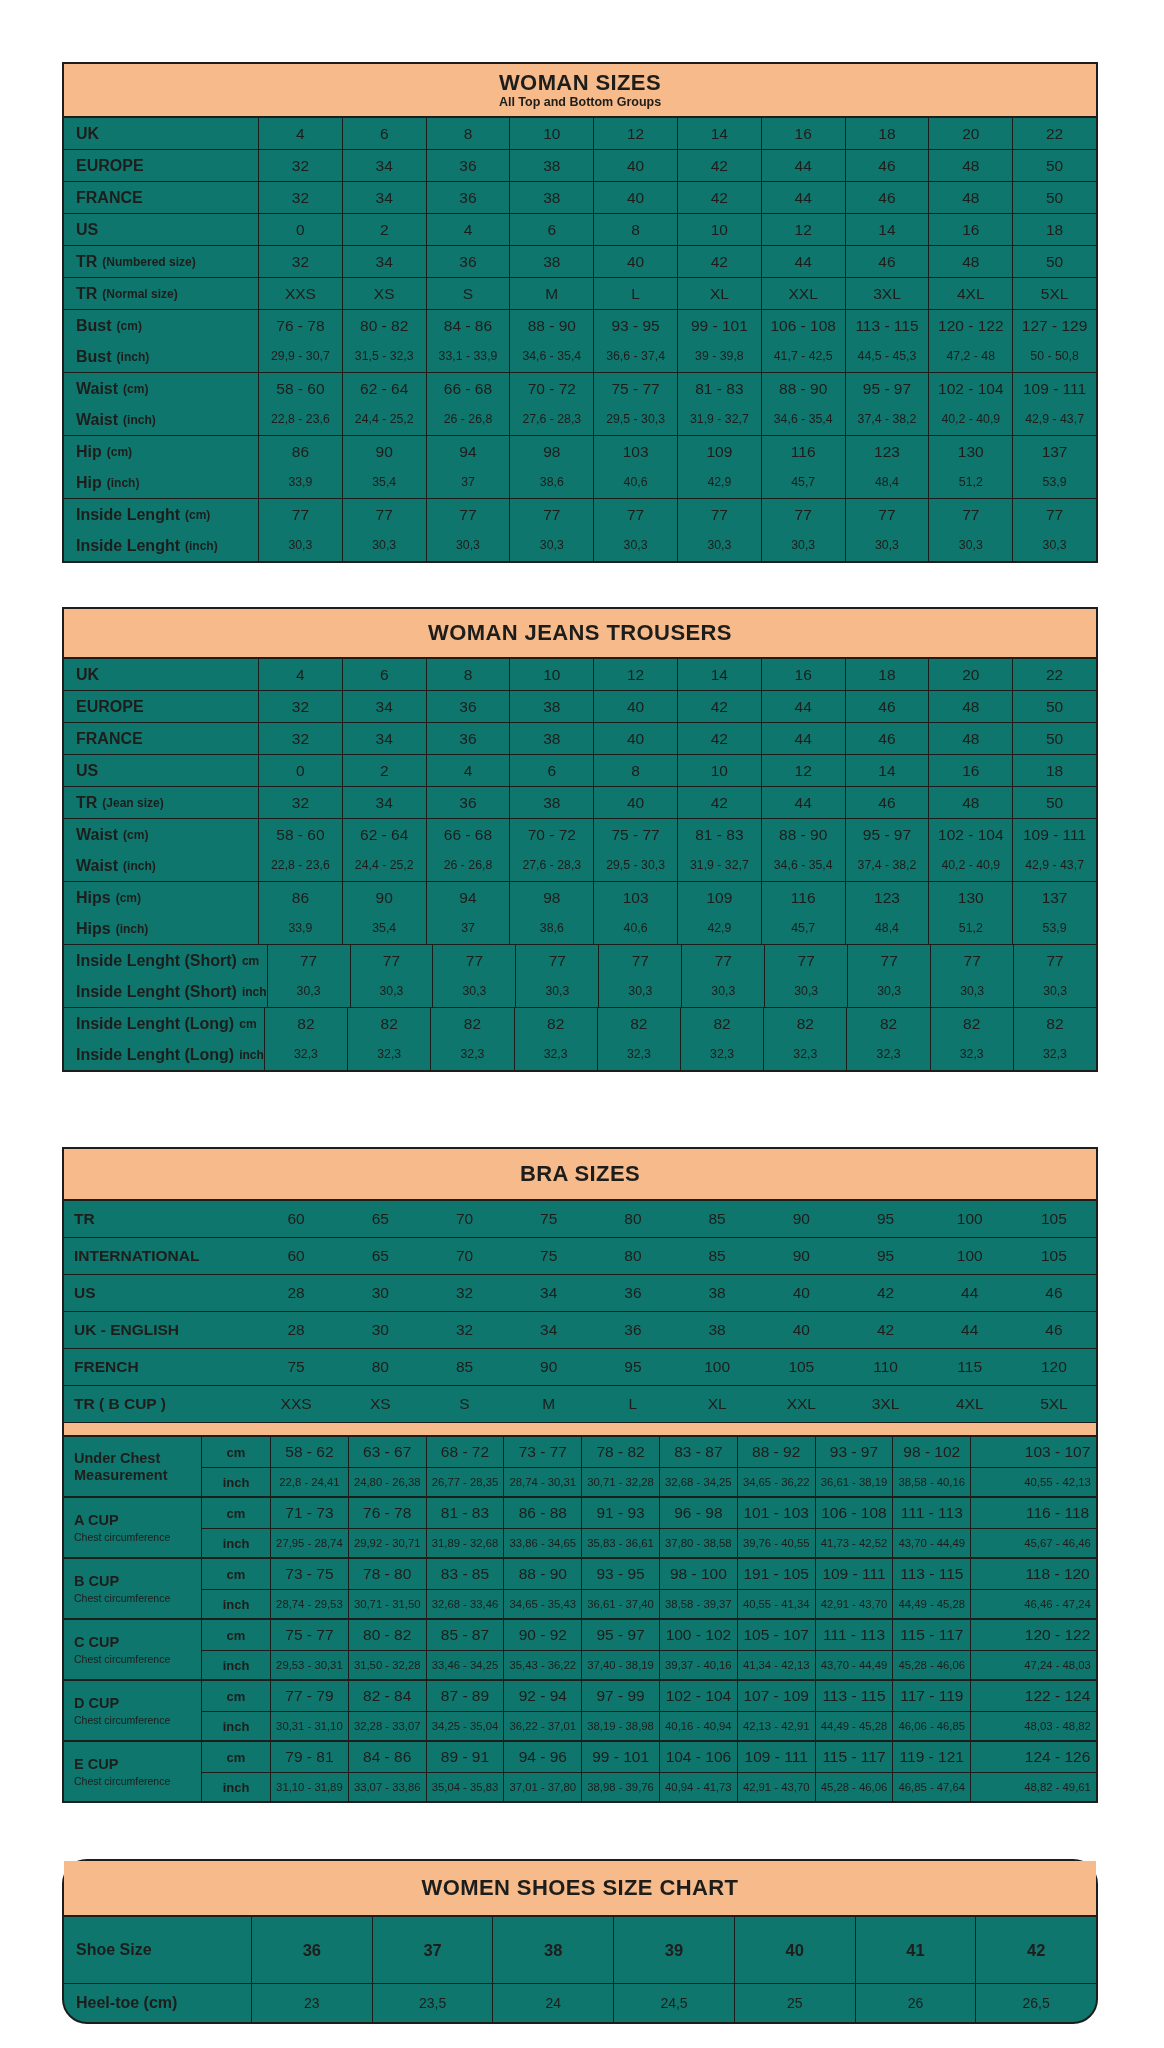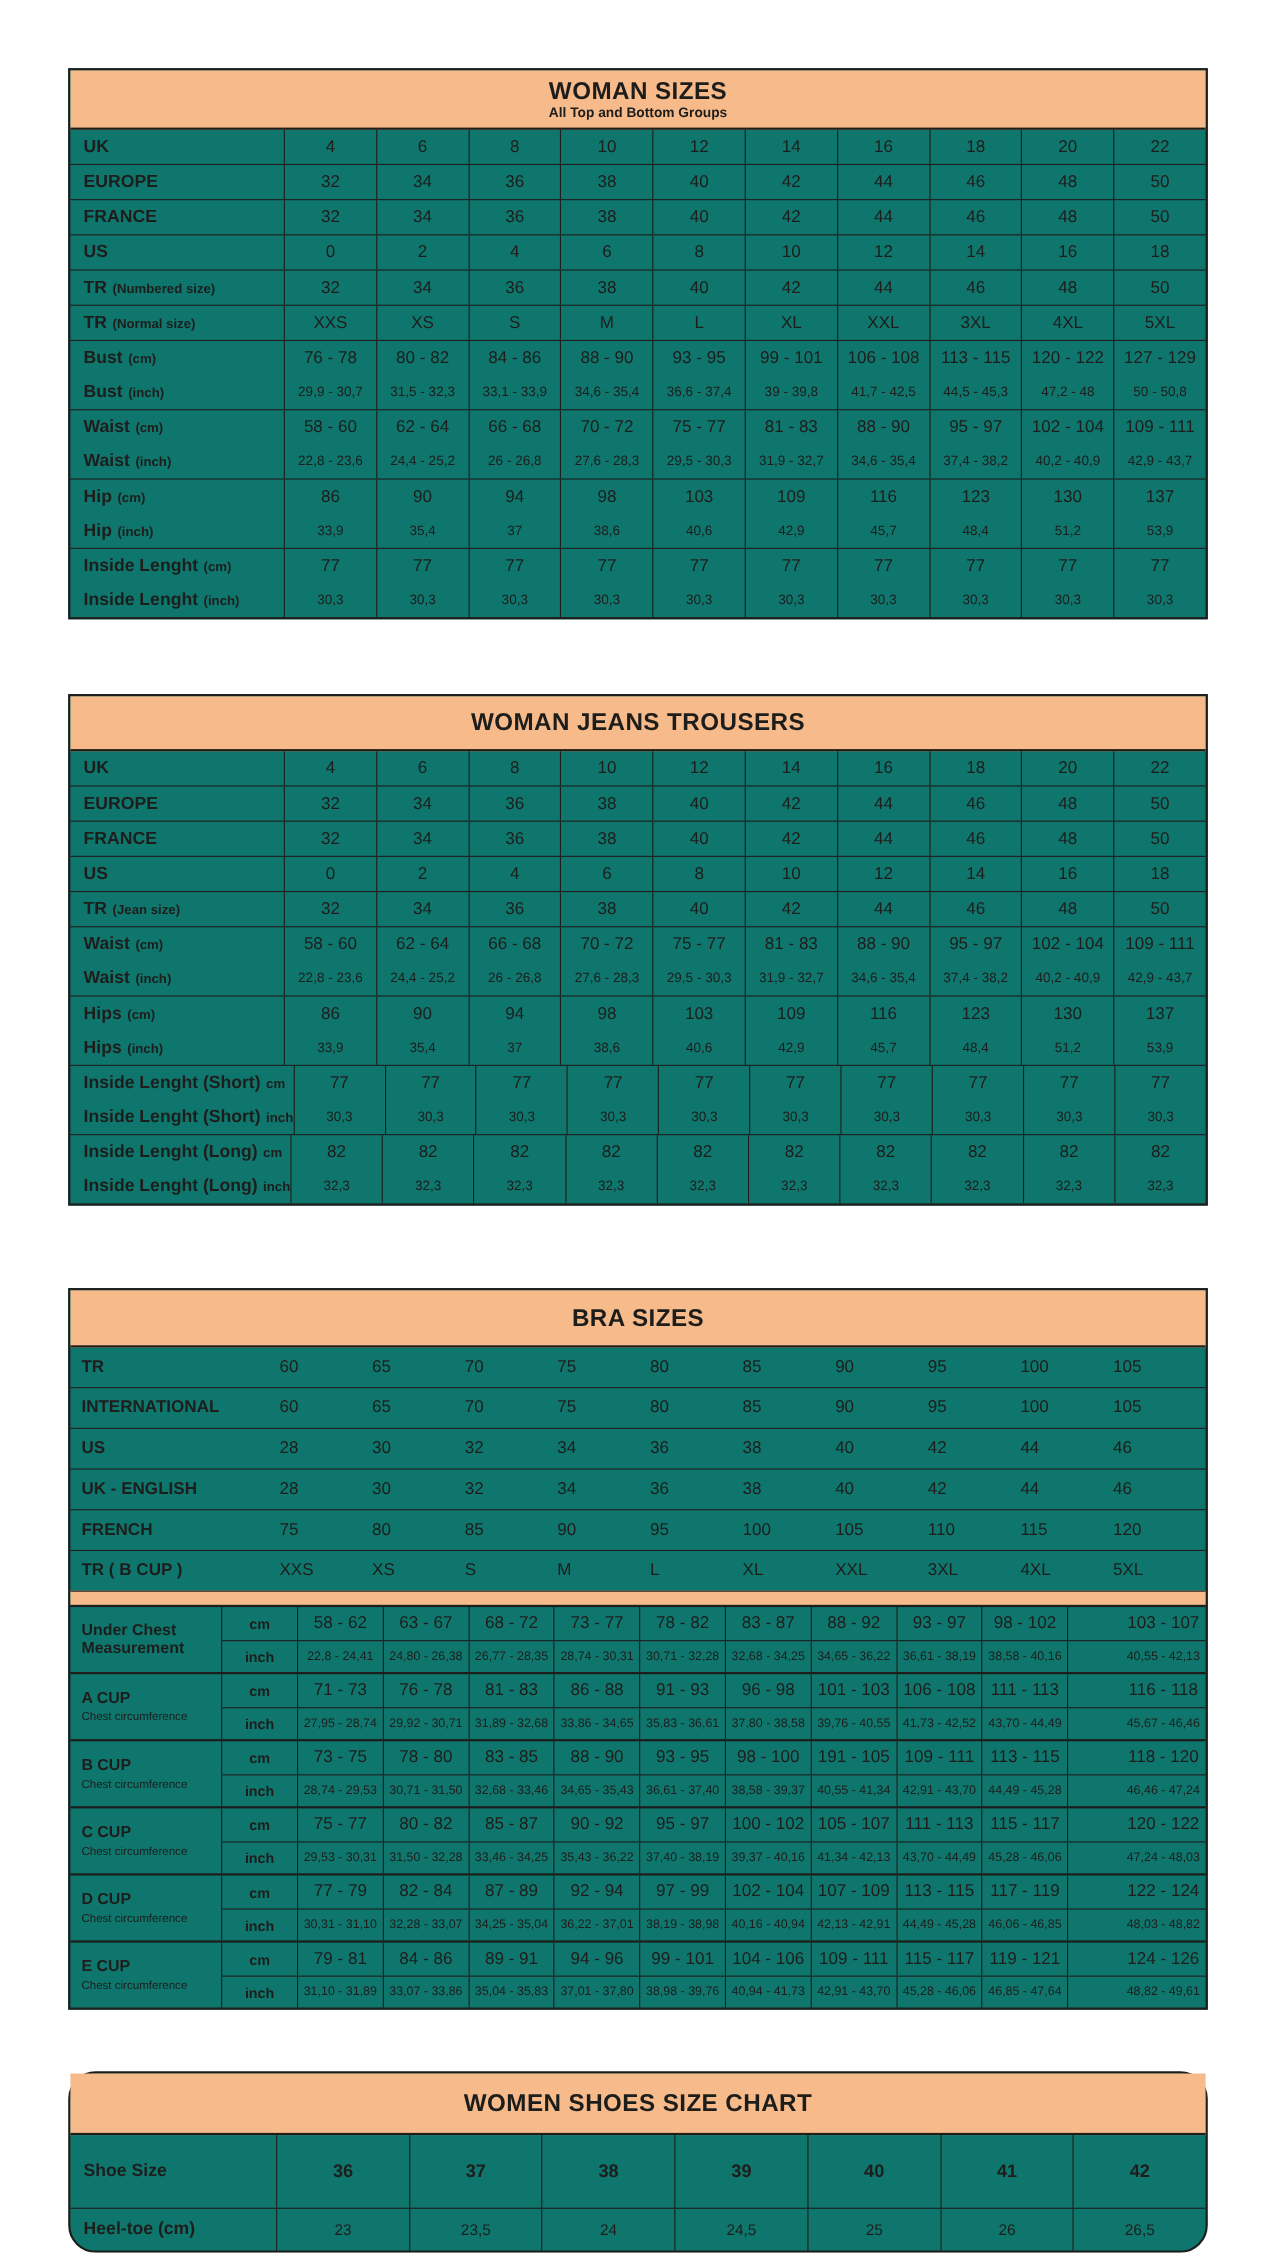--- a/index.html
+++ b/index.html
@@ -7,21 +7,21 @@
     width:1164px;height:2048px;overflow:hidden;
     background:#ffffff;color:#1d1d1b;
     font-family:"Liberation Sans","DejaVu Sans",sans-serif;
     -webkit-font-smoothing:antialiased;
   }
   .tbl{
     margin-left:62px;width:1036px;box-sizing:border-box;
     border:2px solid #1d1d1b;background:#0f766e;
   }
   .tbl-woman{margin-top:62px;}
-  .tbl-jeans{margin-top:68px;}
+  .tbl-jeans{margin-top:44px;}
   .tbl-bra{margin-top:75px;}
   .tbl-shoes{margin-top:56px;border-radius:25px;}
 
   .thead{
     background:#f6ba8b;border-bottom:2px solid #1d1d1b;
     display:flex;flex-direction:column;justify-content:center;align-items:center;
     text-align:center;
   }
   .thead.h2line{height:52px;}
   .thead.h1line{height:48px;}
@@ -52,21 +52,21 @@
   .val{height:31px;line-height:31px;font-size:15.5px;white-space:nowrap;}
   .val.small{font-size:12.3px;}
   .srow.tall .val{height:66px;line-height:66px;font-weight:bold;font-size:16.5px;}
   .srow.mid .val{height:38px;line-height:38px;font-size:14px;}
 
   
   .bra-top{}
   .bra-row{display:flex;border-top:1.6px solid #1d1d1b;height:36px;align-items:center;}
   .bra-row:first-child{border-top:none;}
   .bra-lbl{flex:0 0 180px;padding-left:10px;font-weight:bold;font-size:15.5px;white-space:nowrap;}
-  .bra-val{flex:1;font-size:15.5px;}
+  .bra-val{flex:1;text-align:center;font-size:15.5px;}
 
   .strip{height:12px;background:#f6ba8b;border-top:1.6px solid #1d1d1b;}
 
   
   .bra-cups{border-top:2px solid #1d1d1b;}
   .cup{display:flex;border-top:2px solid #1d1d1b;}
   .cup:first-child{border-top:none;}
   .cup-lbl{
     flex:0 0 138px;box-sizing:border-box;border-right:1.6px solid #1d1d1b;
     display:flex;flex-direction:column;justify-content:center;padding-left:10px;padding-right:6px;

